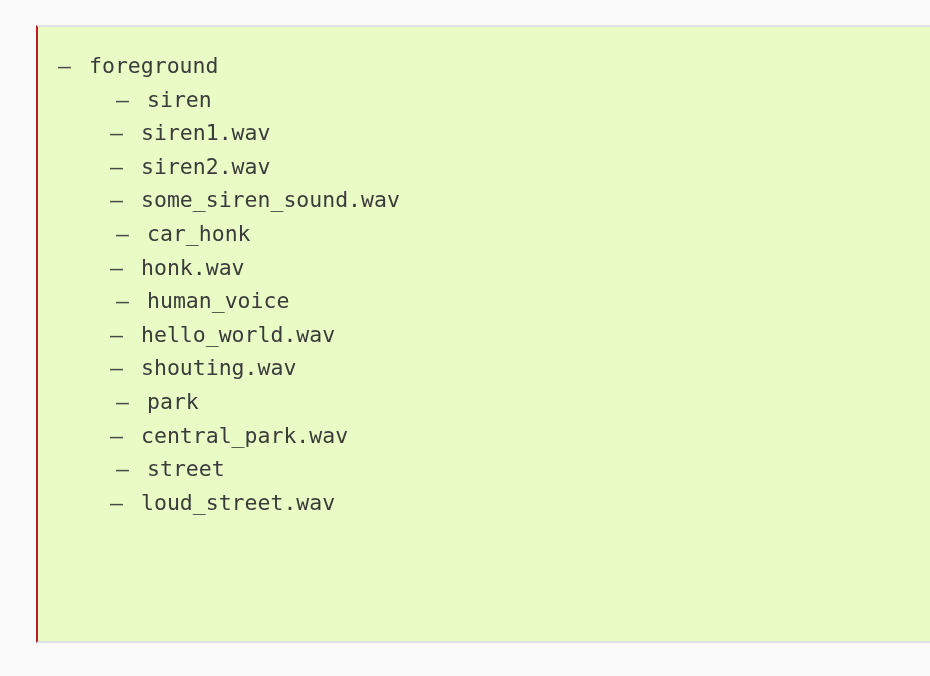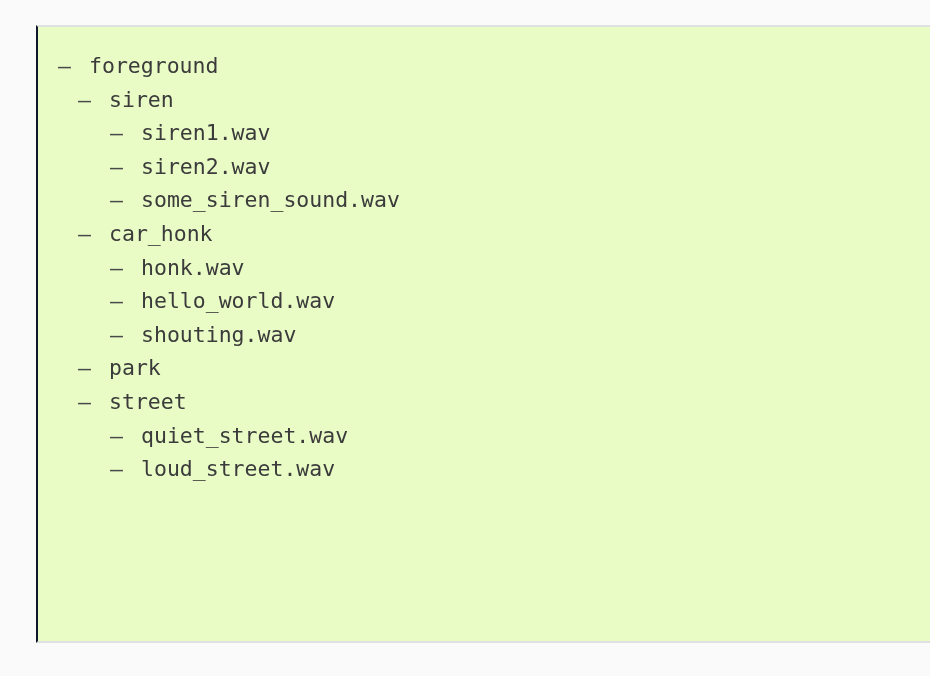--- a/index.html
+++ b/index.html
@@ -18,21 +18,21 @@
   
   .tree-panel {
     position: absolute;
     left: 36px;
     top: 25px;
     width: 894px;           
     height: 618px;
     box-sizing: border-box;
     background: #e9fcc6;
     border-top: 2px solid #dfe1e3;
-    border-left: 2px solid #0f172a;
+    border-left: 2px solid #b91c1c;
     border-bottom: 2px solid #dfe1e3;
     border-right: none;
     overflow: hidden;
   }
 
   .tree-list {
     list-style: none;
     margin: 0;
     padding: 22px 0 0 0;
   }
@@ -47,39 +47,40 @@
   }
 
   .tree-item .marker {
     display: inline-block;
     width: 31px;
     color: #4a4a4a;
   }
 
   
   .level-1 { padding-left: 20px; }
-  .level-2 { padding-left: 40px; }
+  .level-2 { padding-left: 78px; }
   .level-3 { padding-left: 72px; }
 
   .tree-item .label {
     display: inline-block;
   }
 </style>
 </head>
 <body>
 
 <div class="tree-panel">
   <ul class="tree-list" id="tree-list">
       <li class="tree-item level-1"><span class="marker">–</span><span class="label">foreground</span></li>
       <li class="tree-item level-2"><span class="marker">–</span><span class="label">siren</span></li>
       <li class="tree-item level-3"><span class="marker">–</span><span class="label">siren1.wav</span></li>
       <li class="tree-item level-3"><span class="marker">–</span><span class="label">siren2.wav</span></li>
       <li class="tree-item level-3"><span class="marker">–</span><span class="label">some_siren_sound.wav</span></li>
       <li class="tree-item level-2"><span class="marker">–</span><span class="label">car_honk</span></li>
       <li class="tree-item level-3"><span class="marker">–</span><span class="label">honk.wav</span></li>
+      <li class="tree-item level-2"><span class="marker">–</span><span class="label">human_voice</span></li>
       <li class="tree-item level-3"><span class="marker">–</span><span class="label">hello_world.wav</span></li>
       <li class="tree-item level-3"><span class="marker">–</span><span class="label">shouting.wav</span></li>
       <li class="tree-item level-2"><span class="marker">–</span><span class="label">park</span></li>
+      <li class="tree-item level-3"><span class="marker">–</span><span class="label">central_park.wav</span></li>
       <li class="tree-item level-2"><span class="marker">–</span><span class="label">street</span></li>
-      <li class="tree-item level-3"><span class="marker">–</span><span class="label">quiet_street.wav</span></li>
       <li class="tree-item level-3"><span class="marker">–</span><span class="label">loud_street.wav</span></li>
     </ul>
 </div>
 
 </body></html>

